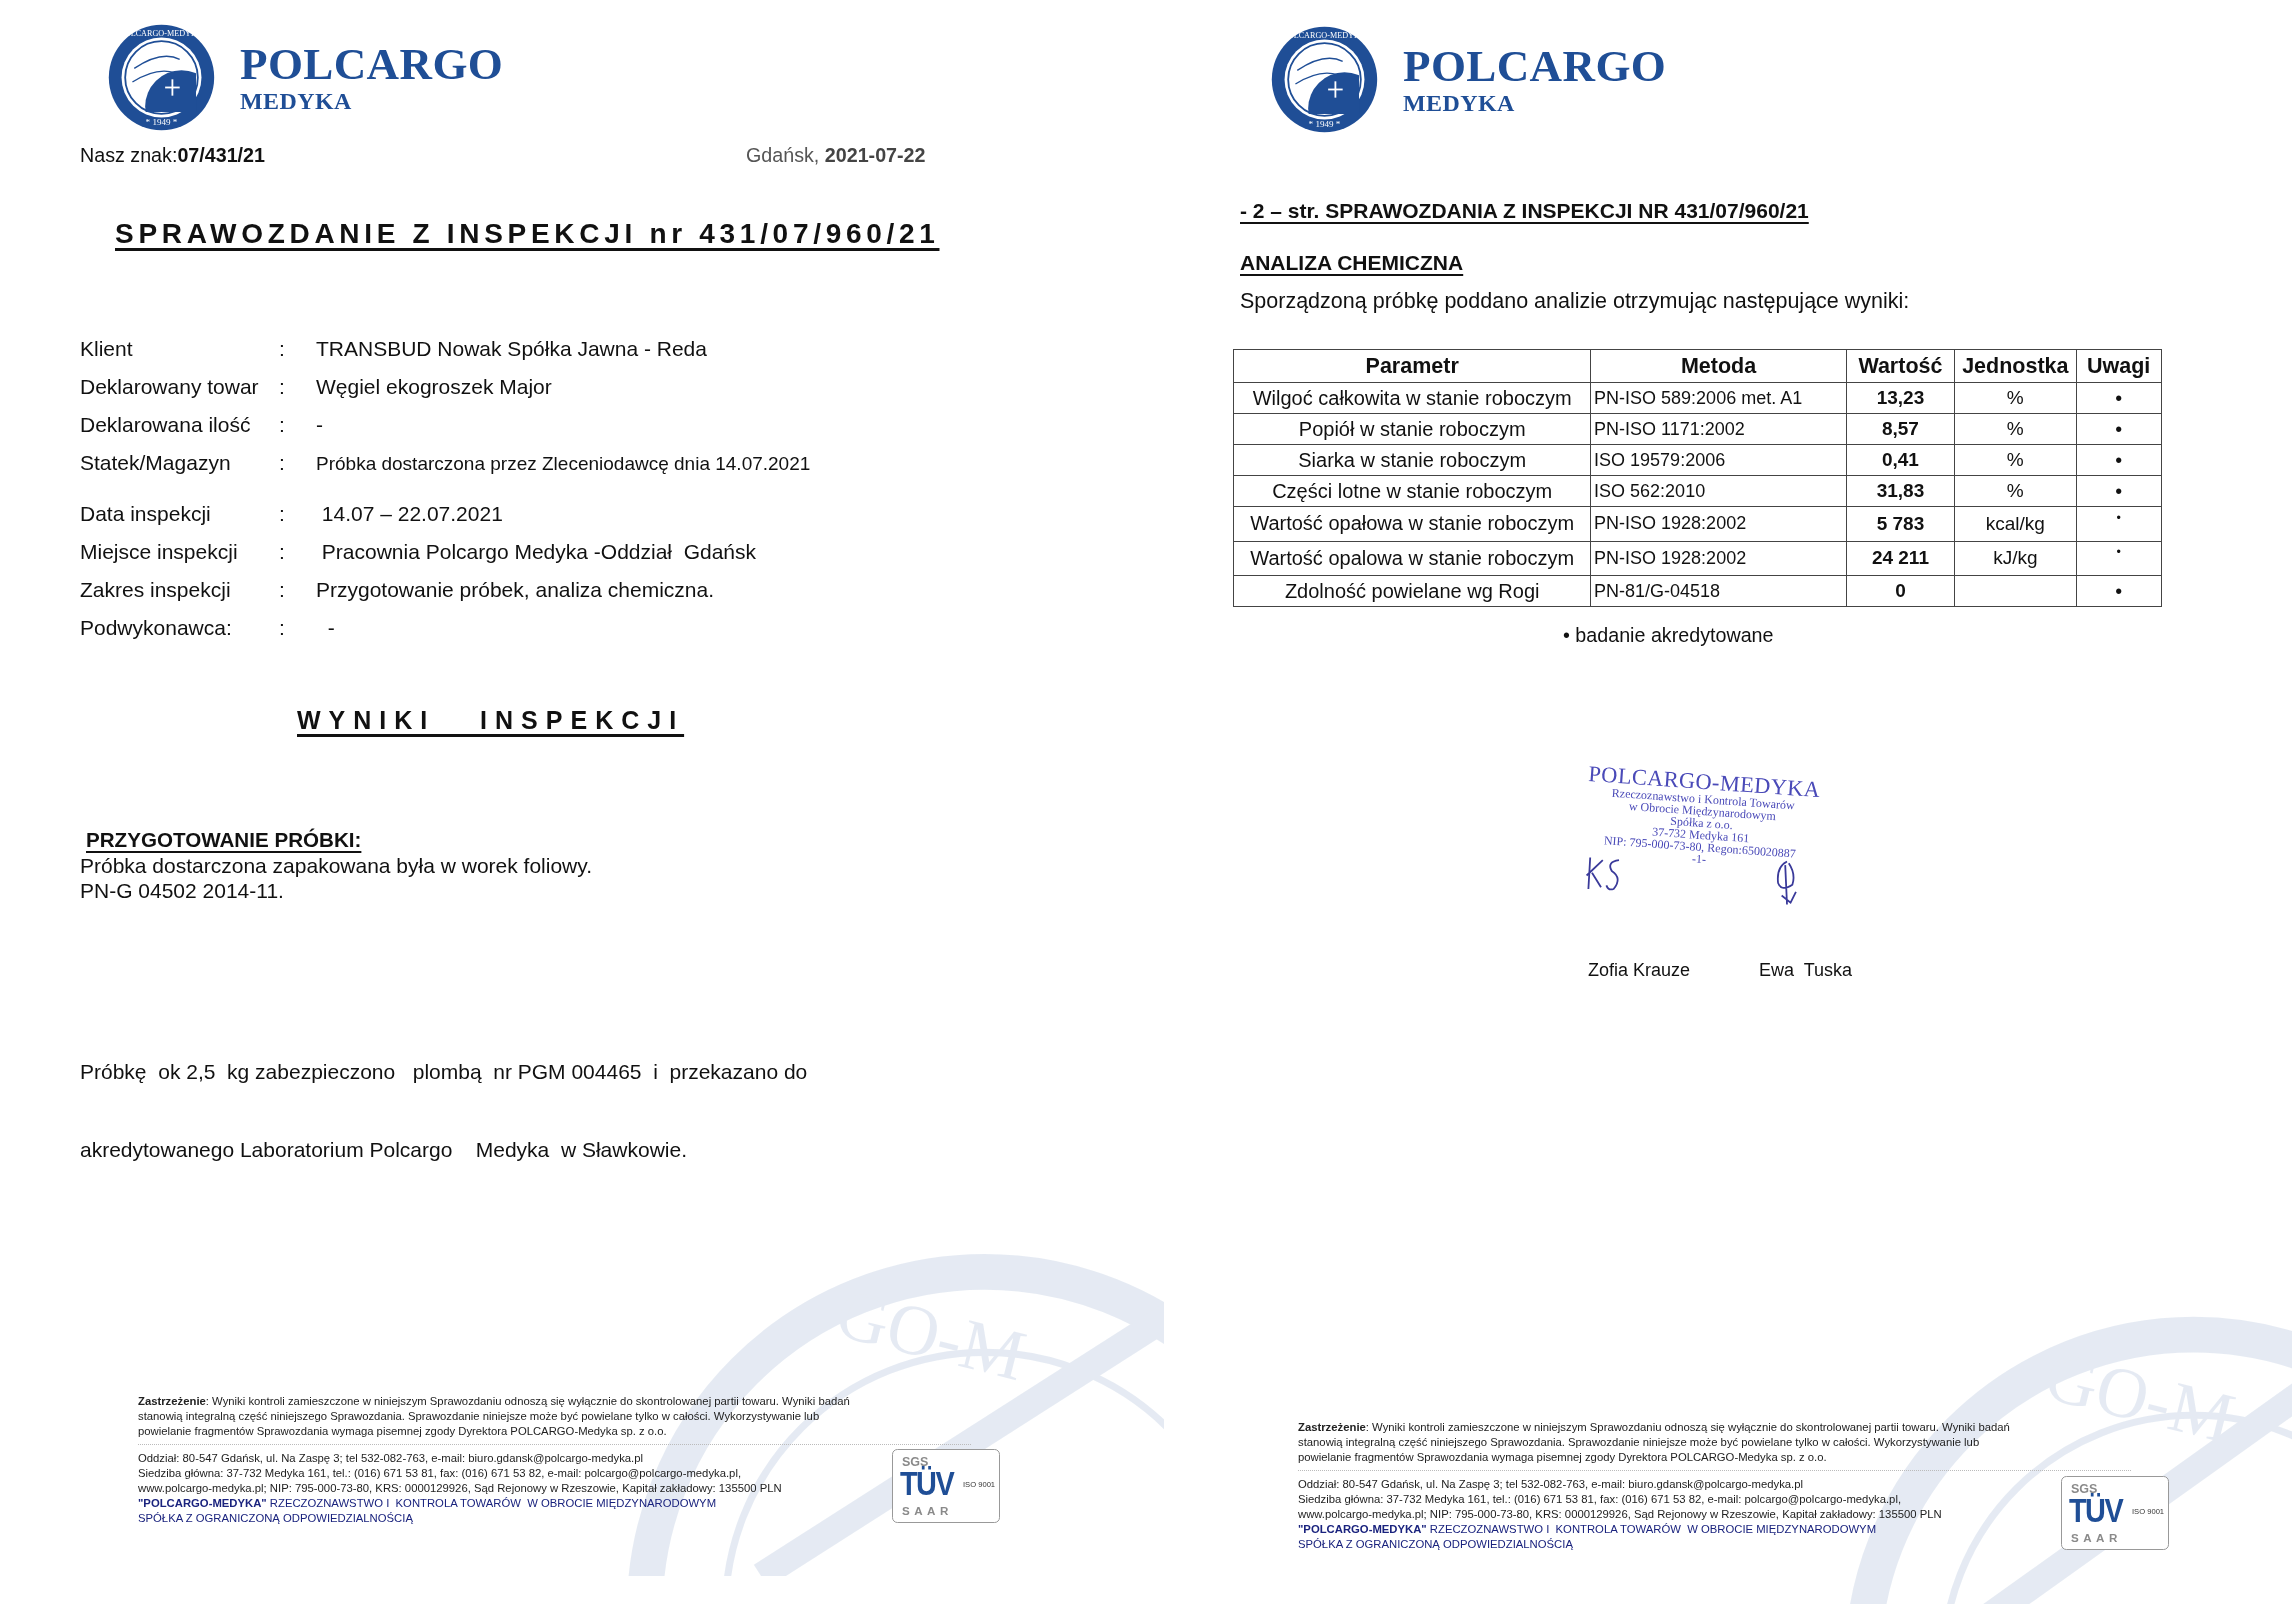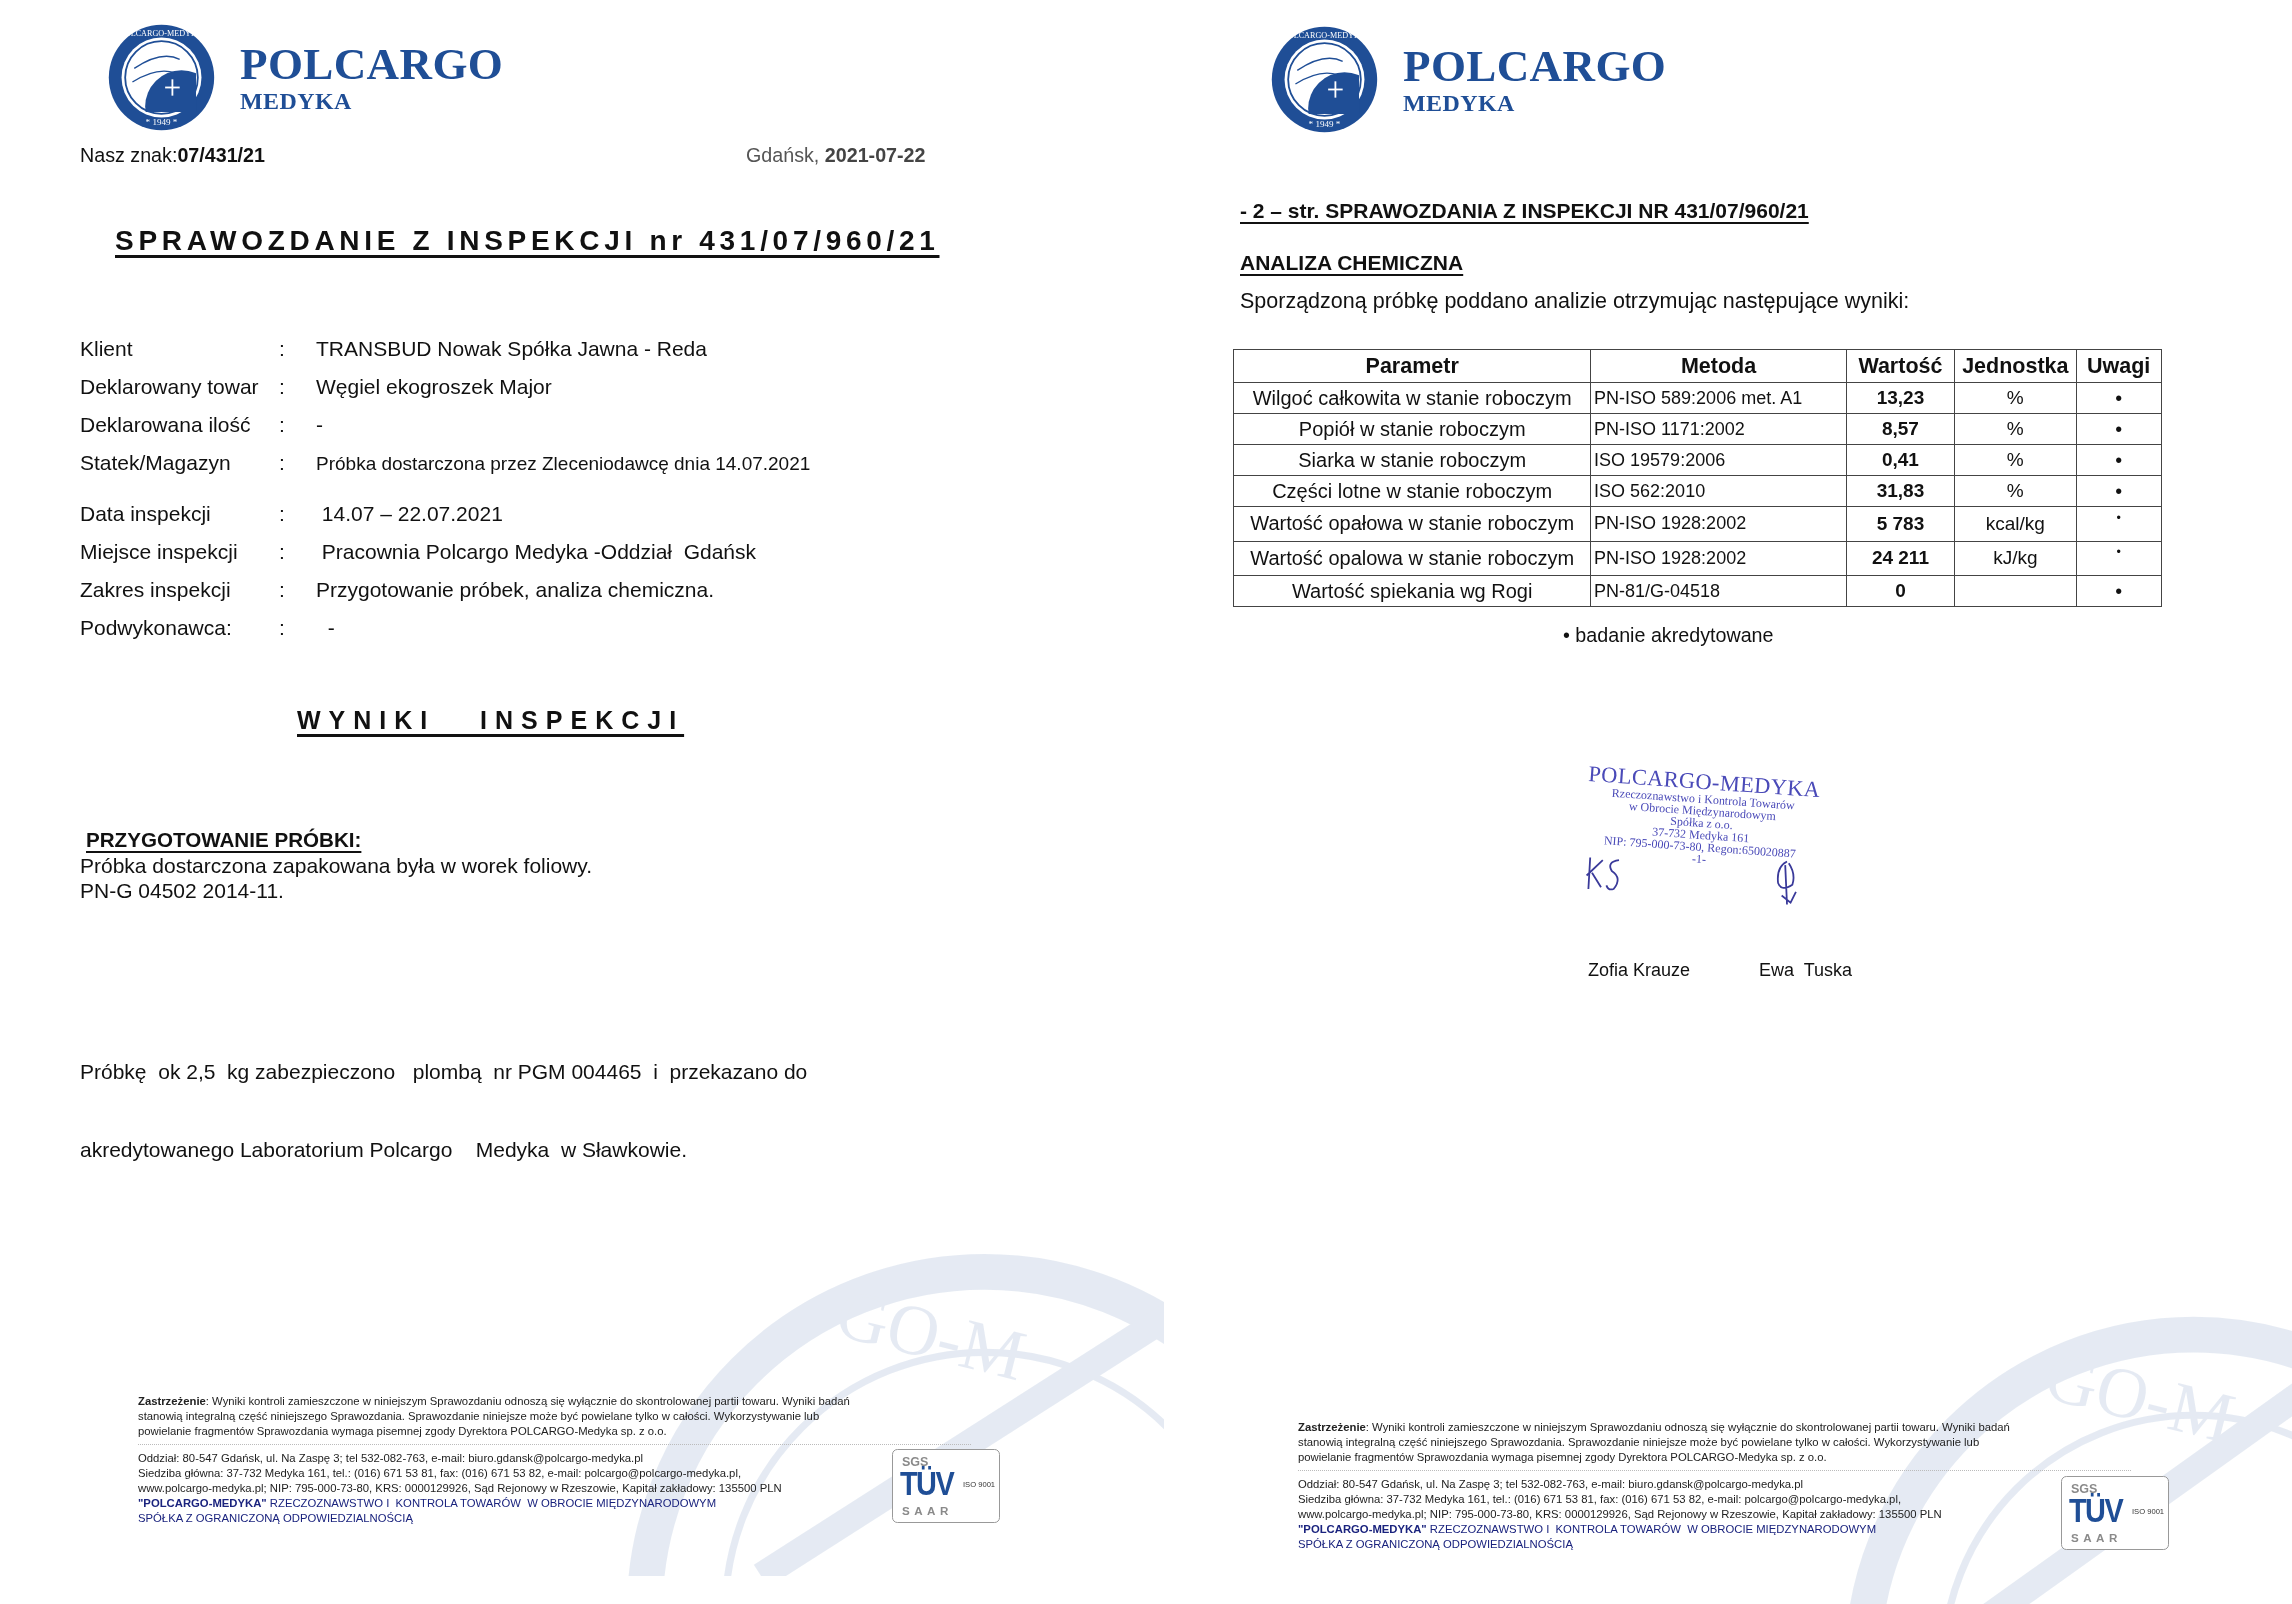--- a/index.html
+++ b/index.html
@@ -23,21 +23,21 @@
   .logo-main { font-size:45px; letter-spacing:0.4px; }
   .logo-sub { font-size:24px; margin-top:1.8px; letter-spacing:0.4px; }
 
   .abs { position:absolute; white-space:nowrap; }
 
   
   .ref { left:80px; top:144px; font-size:19.7px; }
   .ref b { font-weight:bold; }
   .place-date { left:746px; top:144px; font-size:19.7px; color:#555; }
   .place-date b { color:#444; }
-  .main-title { left:115px; top:225px; font-size:28px; font-weight:bold; letter-spacing:4.7px; text-decoration:underline; text-underline-offset:5.4px; text-decoration-thickness:2.7px; }
+  .main-title { left:115px; top:218px; font-size:28px; font-weight:bold; letter-spacing:4.7px; text-decoration:underline; text-underline-offset:5.4px; text-decoration-thickness:2.7px; }
   .intro { left:80px; top:273px; font-size:17.5px; line-height:23px; white-space:normal; width:896px; }
   .intro .indent { padding-left:65px; }
 
   .info-table { position:absolute; left:80px; top:337px; font-size:21px; }
   .info-row { position:relative; height:38px; }
   .info-row.gap { margin-top:12.5px; }
   .info-label { position:absolute; left:0; top:0; white-space:nowrap; }
   .info-colon { position:absolute; left:199px; top:0; }
   .info-value { position:absolute; left:236px; top:0; white-space:nowrap; }
   .info-value.small { font-size:19px; top:1.8px; }
@@ -275,21 +275,21 @@
         <td class="note" style="font-size:12.5px; vertical-align:top; padding-top:3.6px;">•</td>
       </tr>
       <tr>
         <td class="param">Wartość opalowa w stanie roboczym</td>
         <td class="method">PN-ISO 1928:2002</td>
         <td class="val">24 211</td>
         <td class="unit">kJ/kg</td>
         <td class="note" style="font-size:12.5px; vertical-align:top; padding-top:3.6px;">•</td>
       </tr>
       <tr>
-        <td class="param">Wartość spiekania wg Rogi</td>
+        <td class="param">Zdolność powielane wg Rogi</td>
         <td class="method">PN-81/G-04518</td>
         <td class="val">0</td>
         <td class="unit"></td>
         <td class="note">•</td>
       </tr>
     </tbody>
   </table>
   <div class="abs legend">• badanie akredytowane</div>
 
   <div class="stamp">

